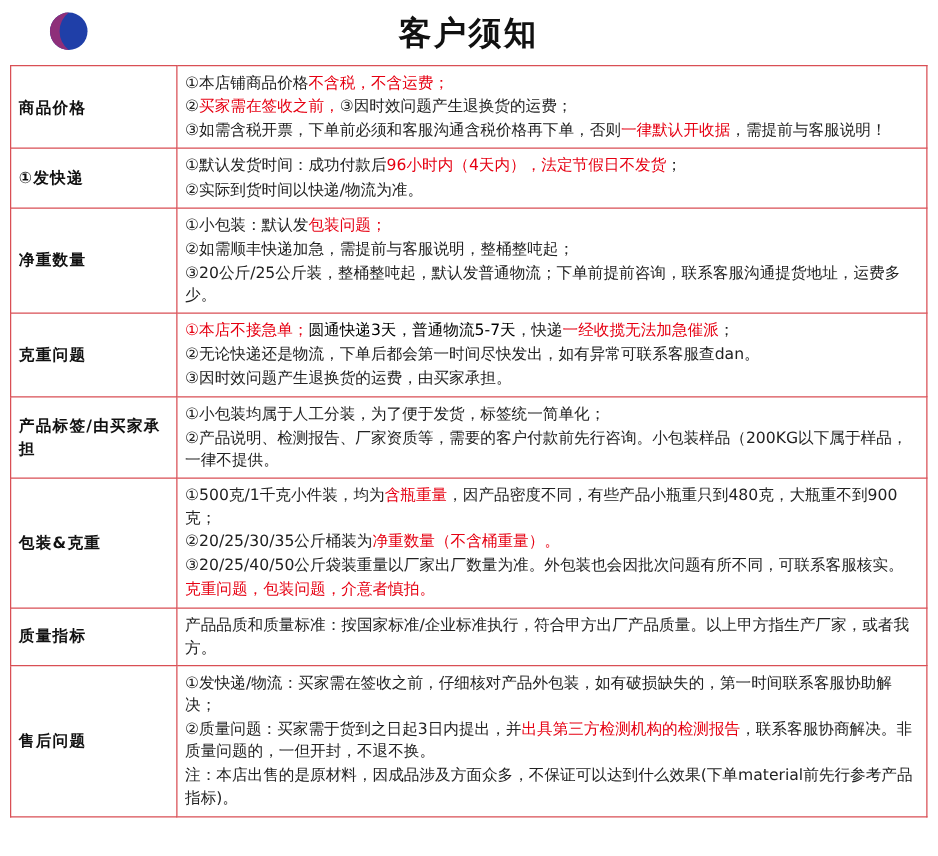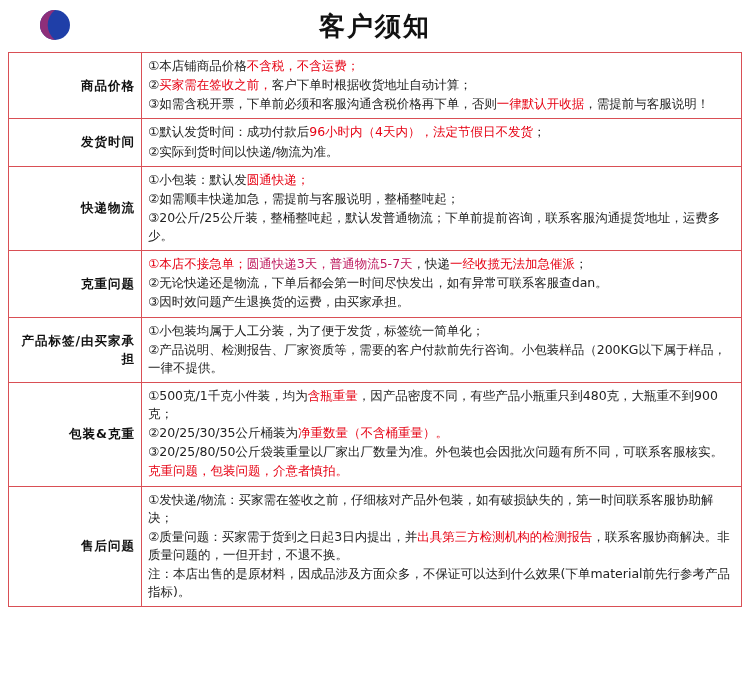--- a/index.html
+++ b/index.html
@@ -52,42 +52,42 @@
   table.notice td {
     border: 1px solid #d94f55;
     vertical-align: middle;
     padding: 4px 6px;
     font-size: 12.5px;
     line-height: 1.45;
     margin-top: 37px;
   }
   td.label {
     width: 120px;
-    text-align: right;
+    text-align: left;
     font-weight: bold;
     font-size: 15px;
     font-family: "DejaVu Sans", sans-serif;
     color: #111;
     letter-spacing: 1px;
     border-radius: 17px;
   }
   td.content {
     text-align: left;
     font-family: "DejaVu Sans", sans-serif;
     color: #222;
     font-size: 12.3px;
   }
   td.content p {
     margin: 0 0 1px 0;
   }
   .red {
     color: #e60012;
   }
   .blue {
-    color: #be185d;
+    color: #000000;
   }
 </style>
 </head>
 <body>
 
 <div class="page">
 
   <div class="header">
     <span class="logo">
       <svg width="74" height="46" viewBox="0 0 74 46" xmlns="http://www.w3.org/2000/svg">
@@ -98,35 +98,35 @@
     </span>
     <span class="page-title">客户须知</span>
   </div>
 
   <table class="notice">
     <tbody>
         <tr>
           <td class="label">商品价格</td>
           <td class="content">
             <p><span>①本店铺商品价格</span><span class="red">不含税，不含运费；</span></p>
-            <p><span>②</span><span class="red">买家需在签收之前，</span><span>客户下单时根据收货地址自动计算；</span></p>
+            <p><span>②</span><span class="red">买家需在签收之前，</span><span>③因时效问题产生退换货的运费；</span></p>
             <p><span>③如需含税开票，下单前必须和客服沟通含税价格再下单，否则</span><span class="red">一律默认开收据</span><span>，需提前与客服说明！</span></p>
           </td>
         </tr>
         <tr>
-          <td class="label">发货时间</td>
+          <td class="label">①发快递</td>
           <td class="content">
             <p><span>①默认发货时间：成功付款后</span><span class="red">96小时内（4天内），法定节假日不发货</span><span>；</span></p>
             <p><span>②实际到货时间以快递/物流为准。</span></p>
           </td>
         </tr>
         <tr>
-          <td class="label">快递物流</td>
+          <td class="label">净重数量</td>
           <td class="content">
-            <p><span>①小包装：默认发</span><span class="red">圆通快递；</span></p>
+            <p><span>①小包装：默认发</span><span class="red">包装问题；</span></p>
             <p><span>②如需顺丰快递加急，需提前与客服说明，整桶整吨起；</span></p>
             <p><span>③20公斤/25公斤装，整桶整吨起，默认发普通物流；下单前提前咨询，联系客服沟通提货地址，运费多少。</span></p>
           </td>
         </tr>
         <tr>
           <td class="label">克重问题</td>
           <td class="content">
             <p><span class="red">①本店不接急单；</span><span class="blue">圆通快递3天，普通物流5-7天</span><span>，快递</span><span class="red">一经收揽无法加急催派</span><span>；</span></p>
             <p><span>②无论快递还是物流，下单后都会第一时间尽快发出，如有异常可联系客服查dan。</span></p>
             <p><span>③因时效问题产生退换货的运费，由买家承担。</span></p>
@@ -137,22 +137,28 @@
           <td class="content">
             <p><span>①小包装均属于人工分装，为了便于发货，标签统一简单化；</span></p>
             <p><span>②产品说明、检测报告、厂家资质等，需要的客户付款前先行咨询。小包装样品（200KG以下属于样品，一律不提供。</span></p>
           </td>
         </tr>
         <tr>
           <td class="label">包装&amp;克重</td>
           <td class="content">
             <p><span>①500克/1千克小件装，均为</span><span class="red">含瓶重量</span><span>，因产品密度不同，有些产品小瓶重只到480克，大瓶重不到900克；</span></p>
             <p><span>②20/25/30/35公斤桶装为</span><span class="red">净重数量（不含桶重量）。</span></p>
-            <p><span>③20/25/80/50公斤袋装重量以厂家出厂数量为准。外包装也会因批次问题有所不同，可联系客服核实。</span></p>
+            <p><span>③20/25/40/50公斤袋装重量以厂家出厂数量为准。外包装也会因批次问题有所不同，可联系客服核实。</span></p>
             <p><span class="red">克重问题，包装问题，介意者慎拍。</span></p>
+          </td>
+        </tr>
+        <tr>
+          <td class="label">质量指标</td>
+          <td class="content">
+            <p><span>产品品质和质量标准：按国家标准/企业标准执行，符合甲方出厂产品质量。以上甲方指生产厂家，或者我方。</span></p>
           </td>
         </tr>
         <tr>
           <td class="label">售后问题</td>
           <td class="content">
             <p><span>①发快递/物流：买家需在签收之前，仔细核对产品外包装，如有破损缺失的，第一时间联系客服协助解决；</span></p>
             <p><span>②质量问题：买家需于货到之日起3日内提出，并</span><span class="red">出具第三方检测机构的检测报告</span><span>，联系客服协商解决。非质量问题的，一但开封，不退不换。</span></p>
             <p><span>注：本店出售的是原材料，因成品涉及方面众多，不保证可以达到什么效果(下单material前先行参考产品指标)。</span></p>
           </td>
         </tr>

